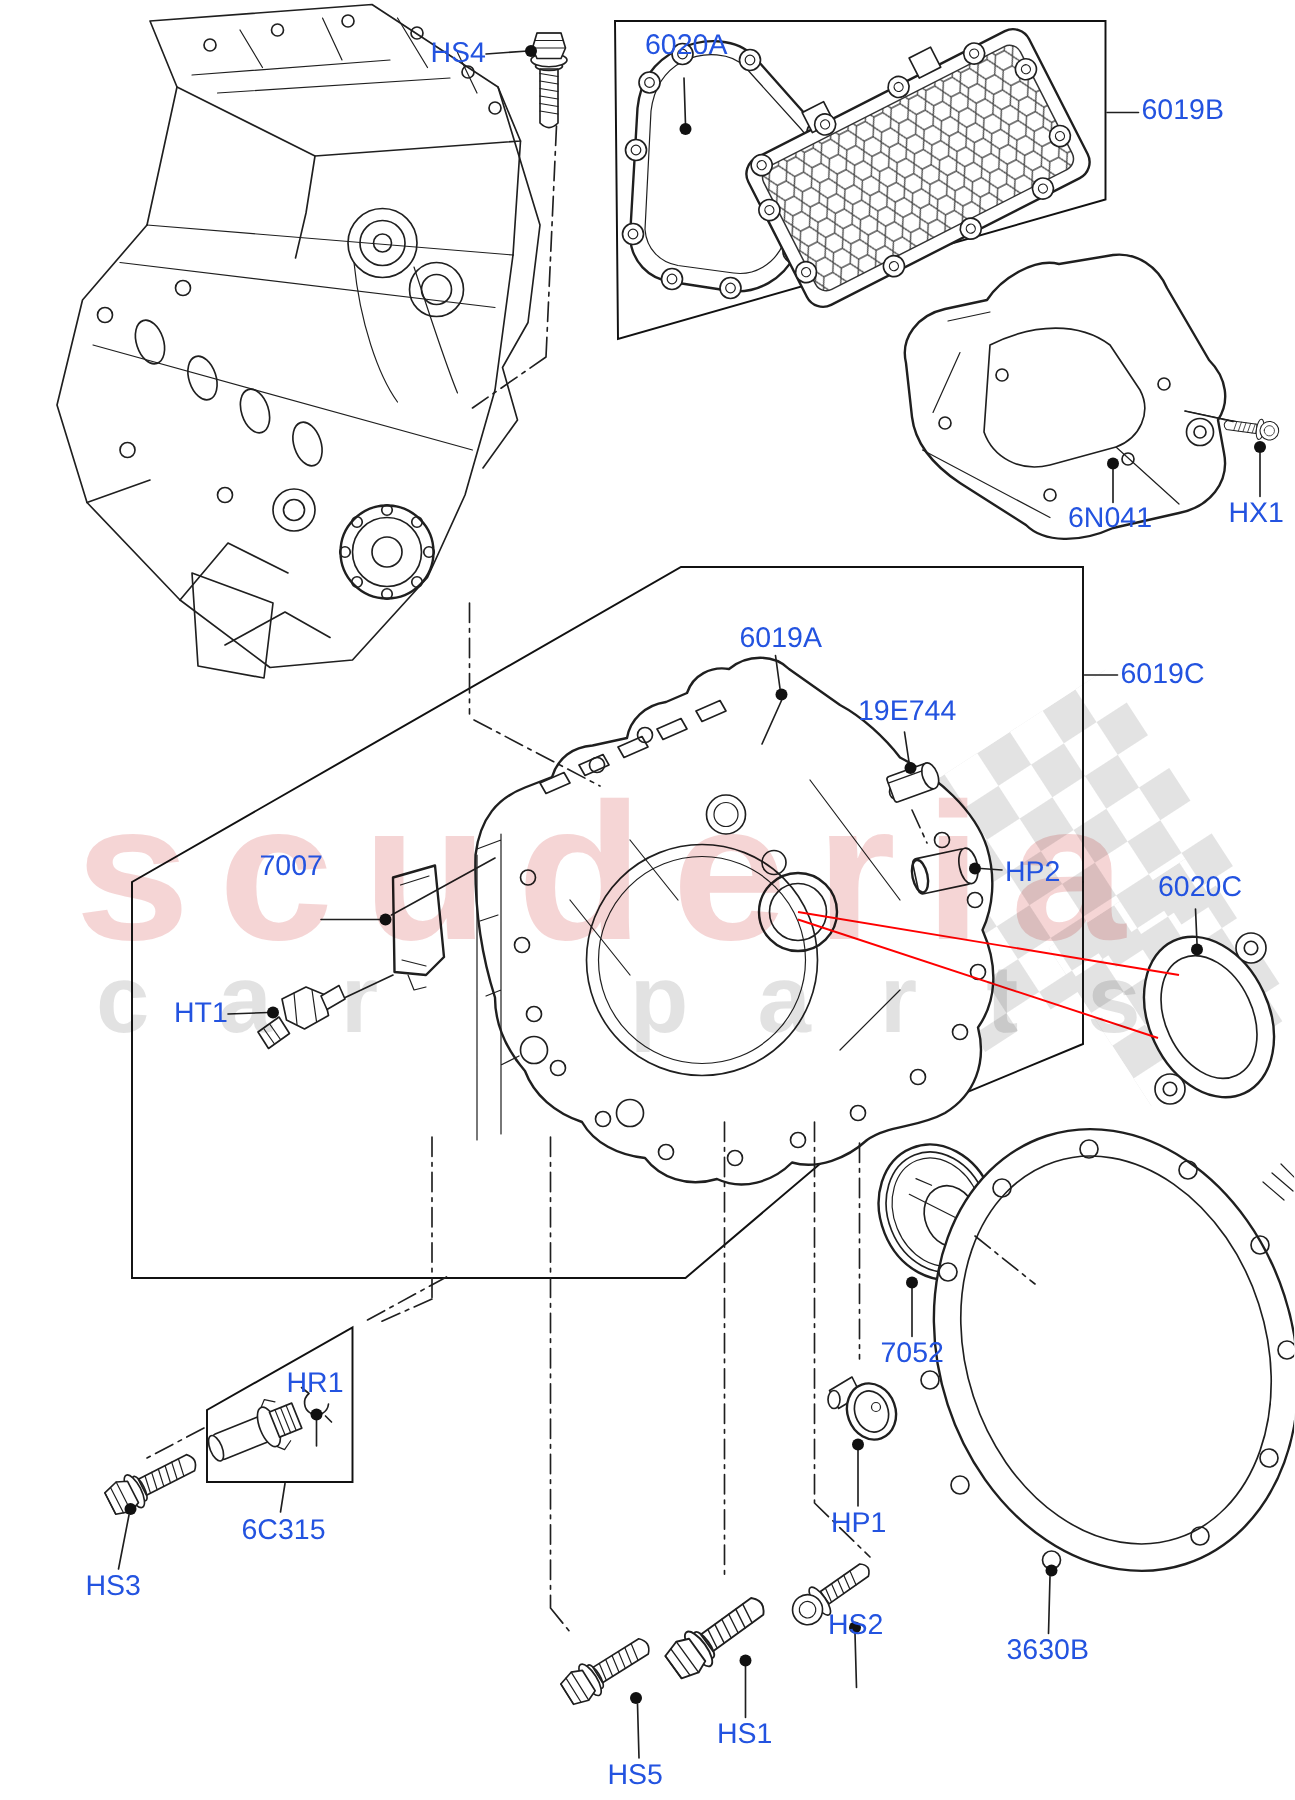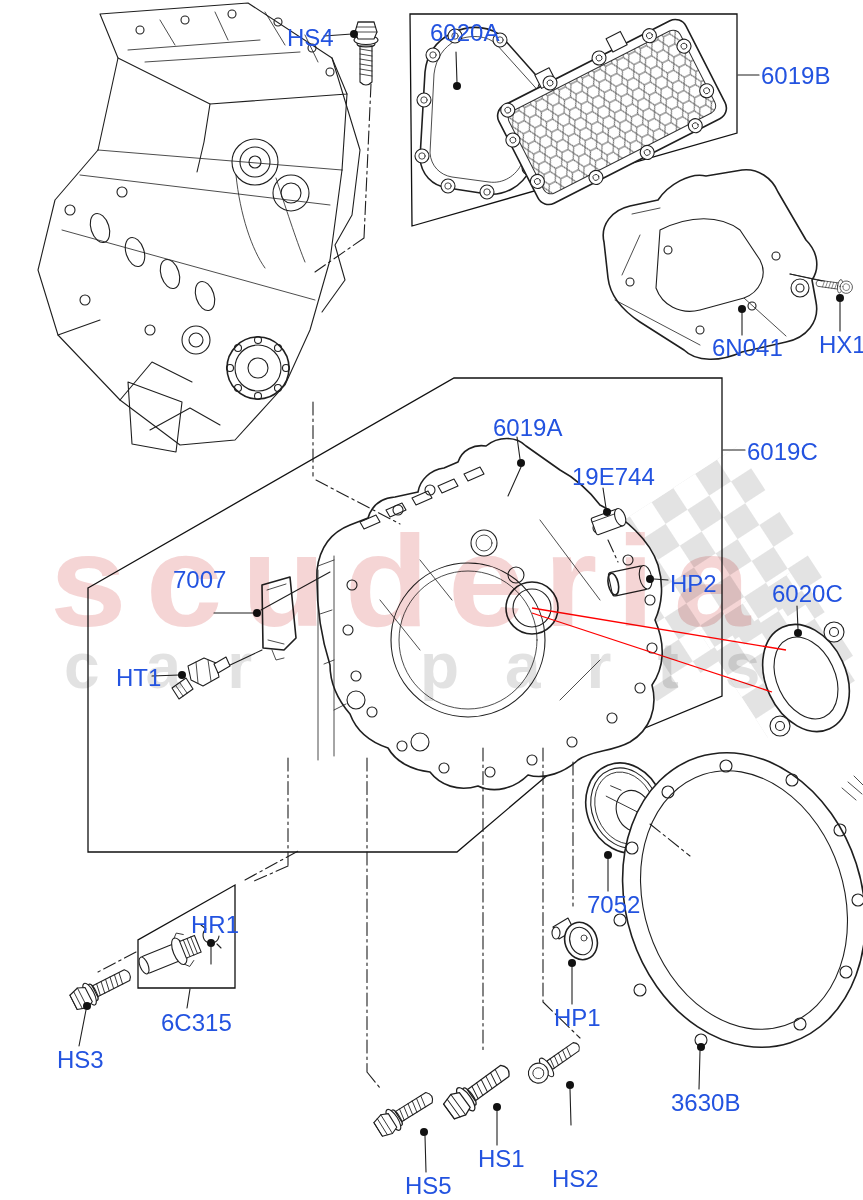--- a/index.html
+++ b/index.html
@@ -33,21 +33,21 @@
     mix-blend-mode:multiply;pointer-events:none;white-space:nowrap;
   }
   .wm-tag{
     position:absolute;z-index:3;left:64px;top:634px;
     font-size:64px;font-weight:bold;letter-spacing:46px;word-spacing:58px;line-height:1;
     color:var(--wm-gray);mix-blend-mode:multiply;pointer-events:none;white-space:nowrap;
   }
   
   .lbl{
     position:absolute;z-index:4;
-    color:var(--label-blue);font-size:24px;line-height:1;white-space:nowrap;
+    color:var(--label-blue);font-size:19px;line-height:1;white-space:nowrap;
     cursor:pointer;
   }
 </style>
 </head>
 <body>
 
 <div id="stage">
 
   <div id="checker1" class="checker"></div>
   <div id="checker2" class="checker"></div>
@@ -423,14 +423,14 @@
   <div class="lbl" style="left:173px;top:568px">7007</div>
   <div class="lbl" style="left:116px;top:666px">HT1</div>
   <div class="lbl" style="left:587px;top:893px">7052</div>
   <div class="lbl" style="left:554px;top:1006px">HP1</div>
   <div class="lbl" style="left:671px;top:1091px">3630B</div>
   <div class="lbl" style="left:191px;top:913px">HR1</div>
   <div class="lbl" style="left:161px;top:1011px">6C315</div>
   <div class="lbl" style="left:57px;top:1048px">HS3</div>
   <div class="lbl" style="left:405px;top:1174px">HS5</div>
   <div class="lbl" style="left:478px;top:1147px">HS1</div>
-  <div class="lbl" style="left:552px;top:1167px">HS2</div>
+  <div class="lbl" style="left:552px;top:1074px">HS2</div>
 </div>
 
 </body></html>

